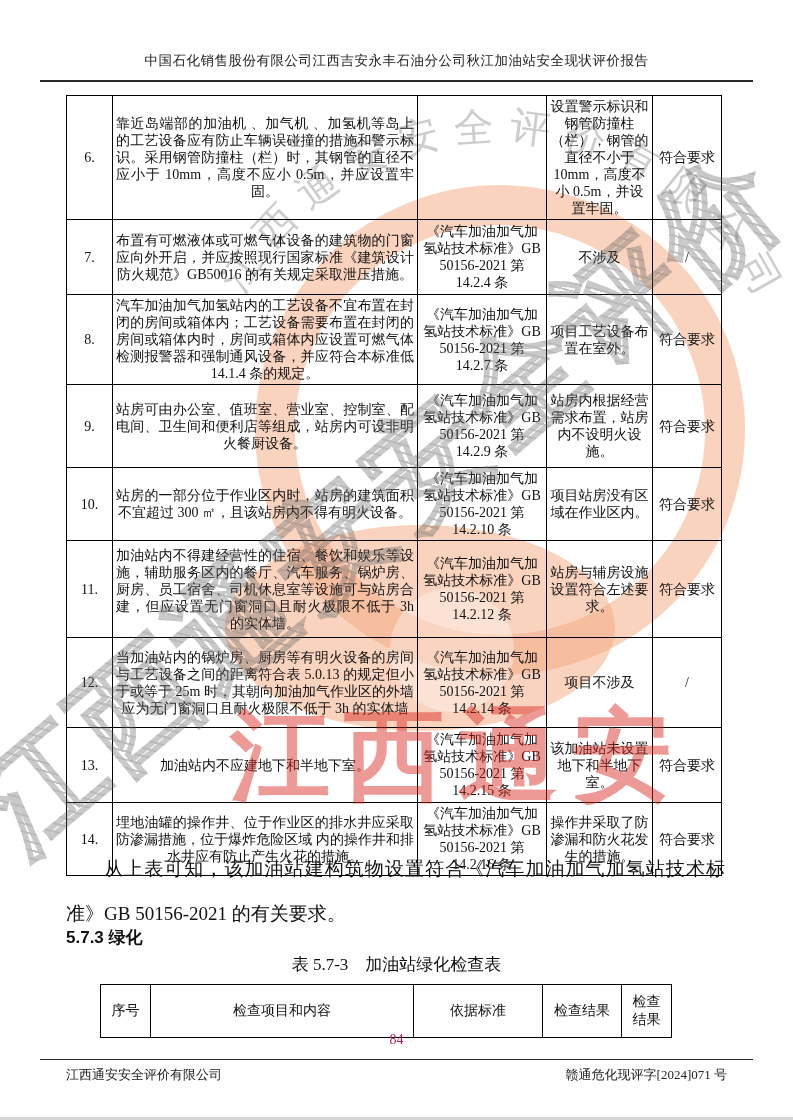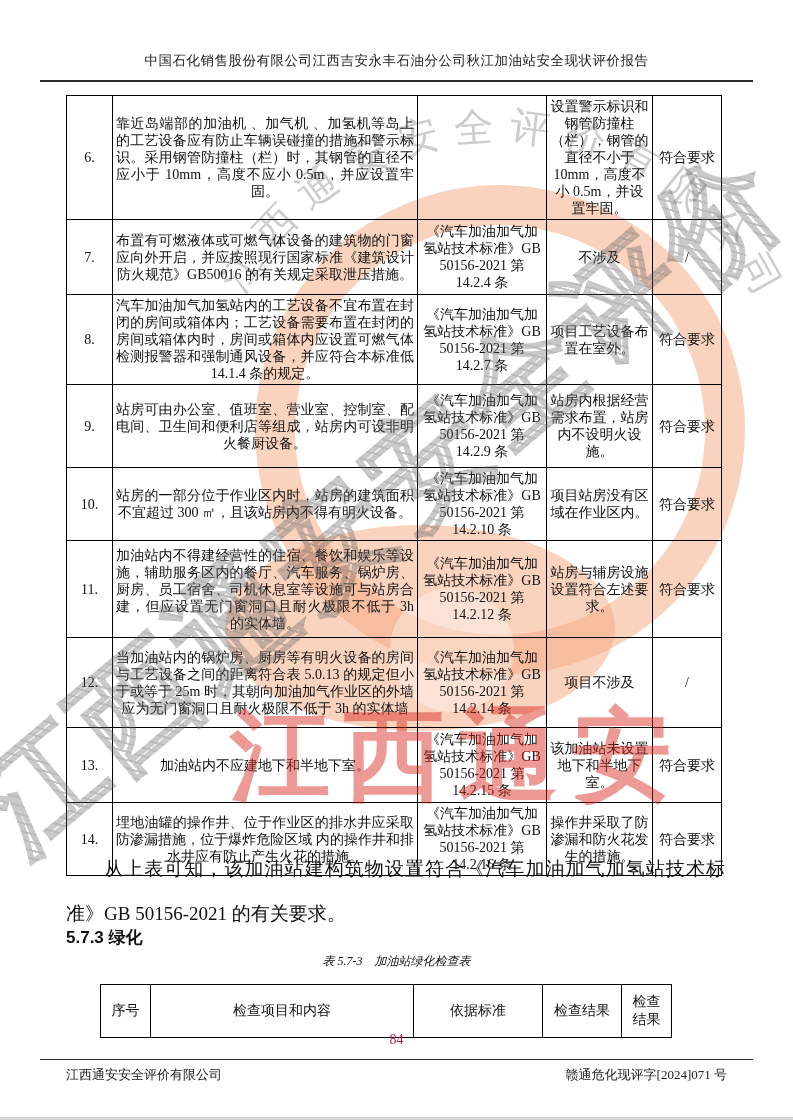--- a/index.html
+++ b/index.html
@@ -62,21 +62,21 @@
     position:absolute; left:66px; top:846px; width:659px; z-index:1;
     font-size:19px; line-height:45px; text-align:justify; text-indent:2em; color:#111;
   }
   .section-heading {
     position:absolute; left:66px; top:926px; z-index:1;
     font-family:Liberation Sans, sans-serif;
     font-weight:bold; font-size:17px; color:#111;
   }
   .table-caption {
     position:absolute; left:0; top:953px; width:100%; z-index:1;
-    text-align:center; font-size:12px; color:#111;font-style:italic;
+    text-align:center; font-size:17px; color:#111;
   }
   
   .green-table {
     position:absolute; left:100px; top:984px; z-index:1;
     width:571px; border-collapse:collapse; table-layout:fixed;
     font-size:14px; line-height:18px; color:#111; background:transparent;
   }
   .green-table th { border:1px solid #000; font-weight:normal; text-align:center; vertical-align:middle; height:53px; padding:2px 6px; }
   
   .page-number {

